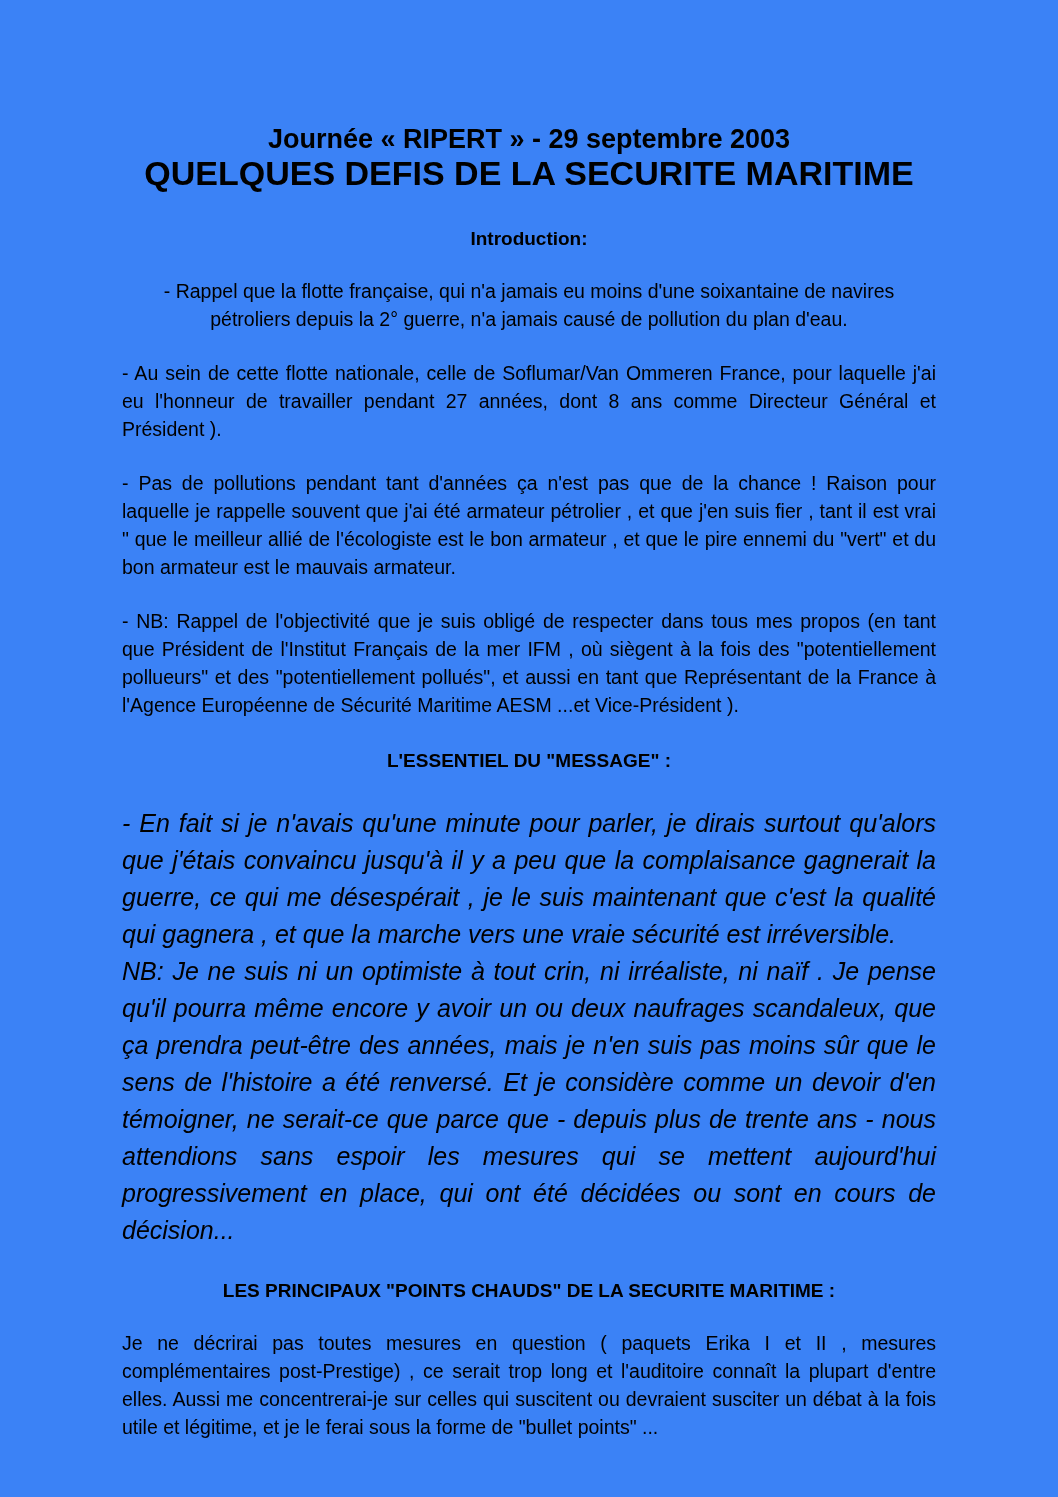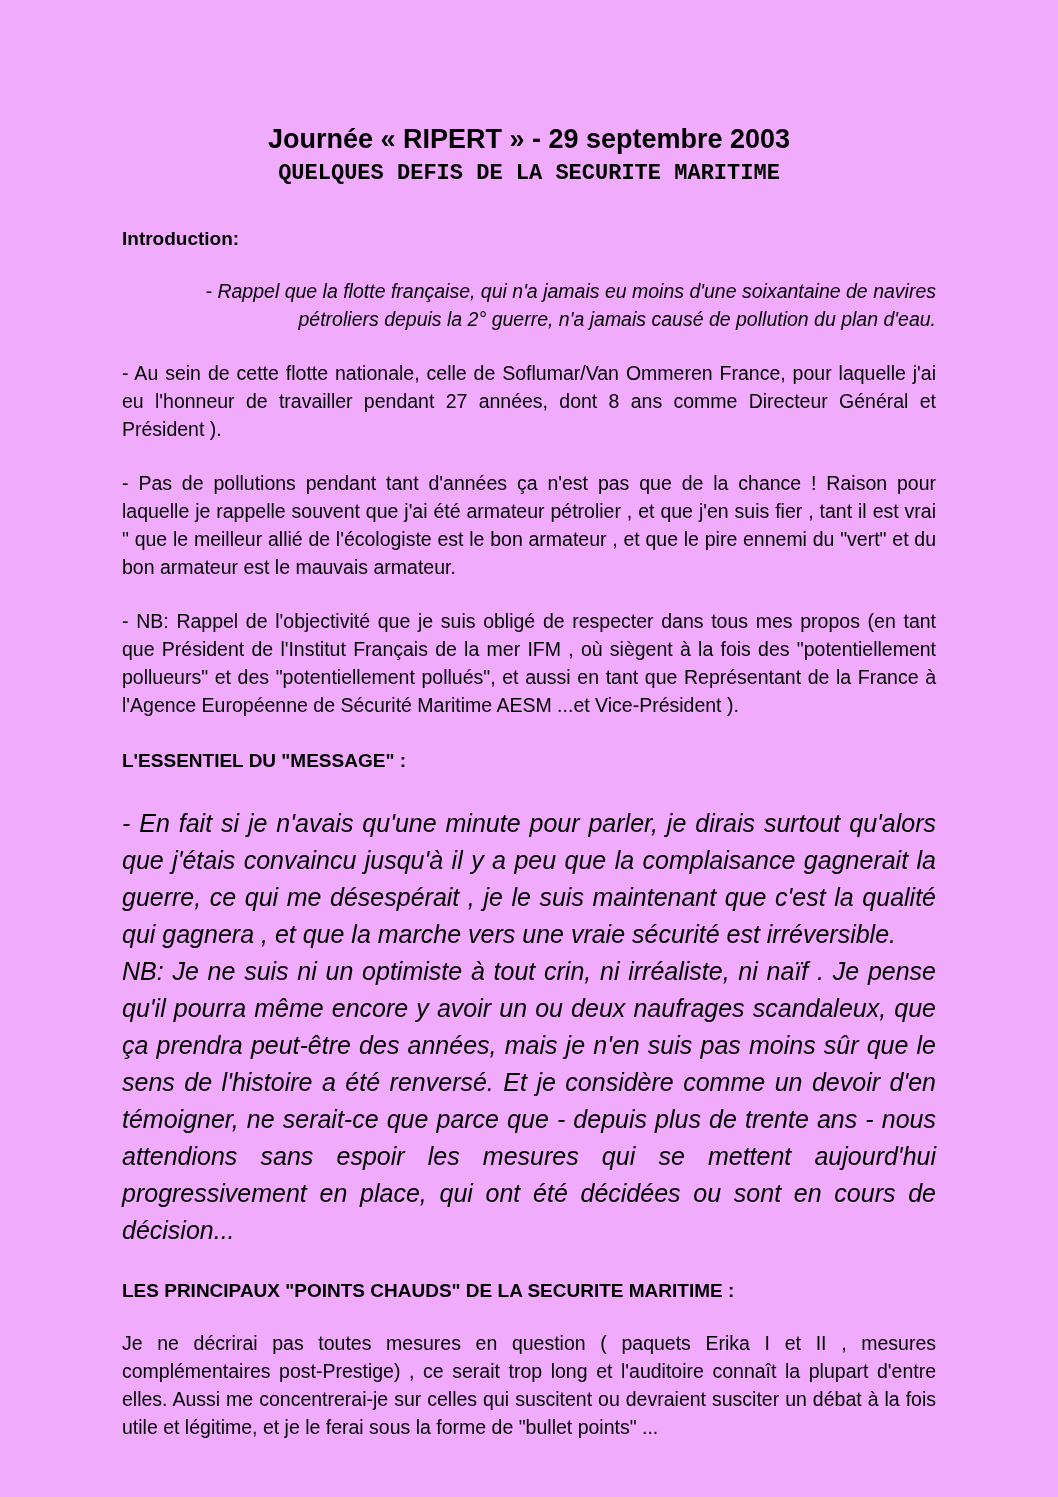--- a/index.html
+++ b/index.html
@@ -12,21 +12,21 @@
     height: 1497px;
     font-family: "Liberation Sans", sans-serif;
     color: #000000;
     overflow: hidden;
   }
 
   .page {
     position: relative;
     width: 1058px;
     height: 1497px;
-    background: #f0abfc;
+    background: #3b82f6;
     box-sizing: border-box;
   }
 
   .content {
     position: absolute;
     left: 122px;
     top: 0;
     width: 814px;
   }
 
@@ -36,49 +36,47 @@
     text-align: center;
   }
   .title-line-1 {
     font-size: 27px;
     font-weight: bold;
     line-height: 34px;
     letter-spacing: 0px;
     white-space: nowrap;
   }
   .title-line-2 {
-    font-size: 22px;
+    font-size: 34px;
     font-weight: bold;
     line-height: 35px;
     white-space: nowrap;
-    font-family: Liberation Mono, monospace;
   }
   .title-line-3 {
     font-size: 20.5px;
     font-weight: bold;
     line-height: 30px;
     white-space: nowrap;
   }
 
   
   .section-heading {
     font-size: 19px;
     font-weight: bold;
     line-height: 28px;
-    text-align: left;
+    text-align: center;
   }
   .para {
     font-size: 19.5px;
     line-height: 28px;
     text-align: justify;
     text-justify: inter-word;
   }
   .para-left {
-    text-align: right;
-    font-style: italic;
+    text-align: center;
   }
   .italic-block {
     font-size: 25px;
     line-height: 37px;
     font-style: italic;
     text-align: justify;
     text-justify: inter-word;
   }
   .sp-24 { height: 24px; }
   .sp-26 { height: 26px; }

